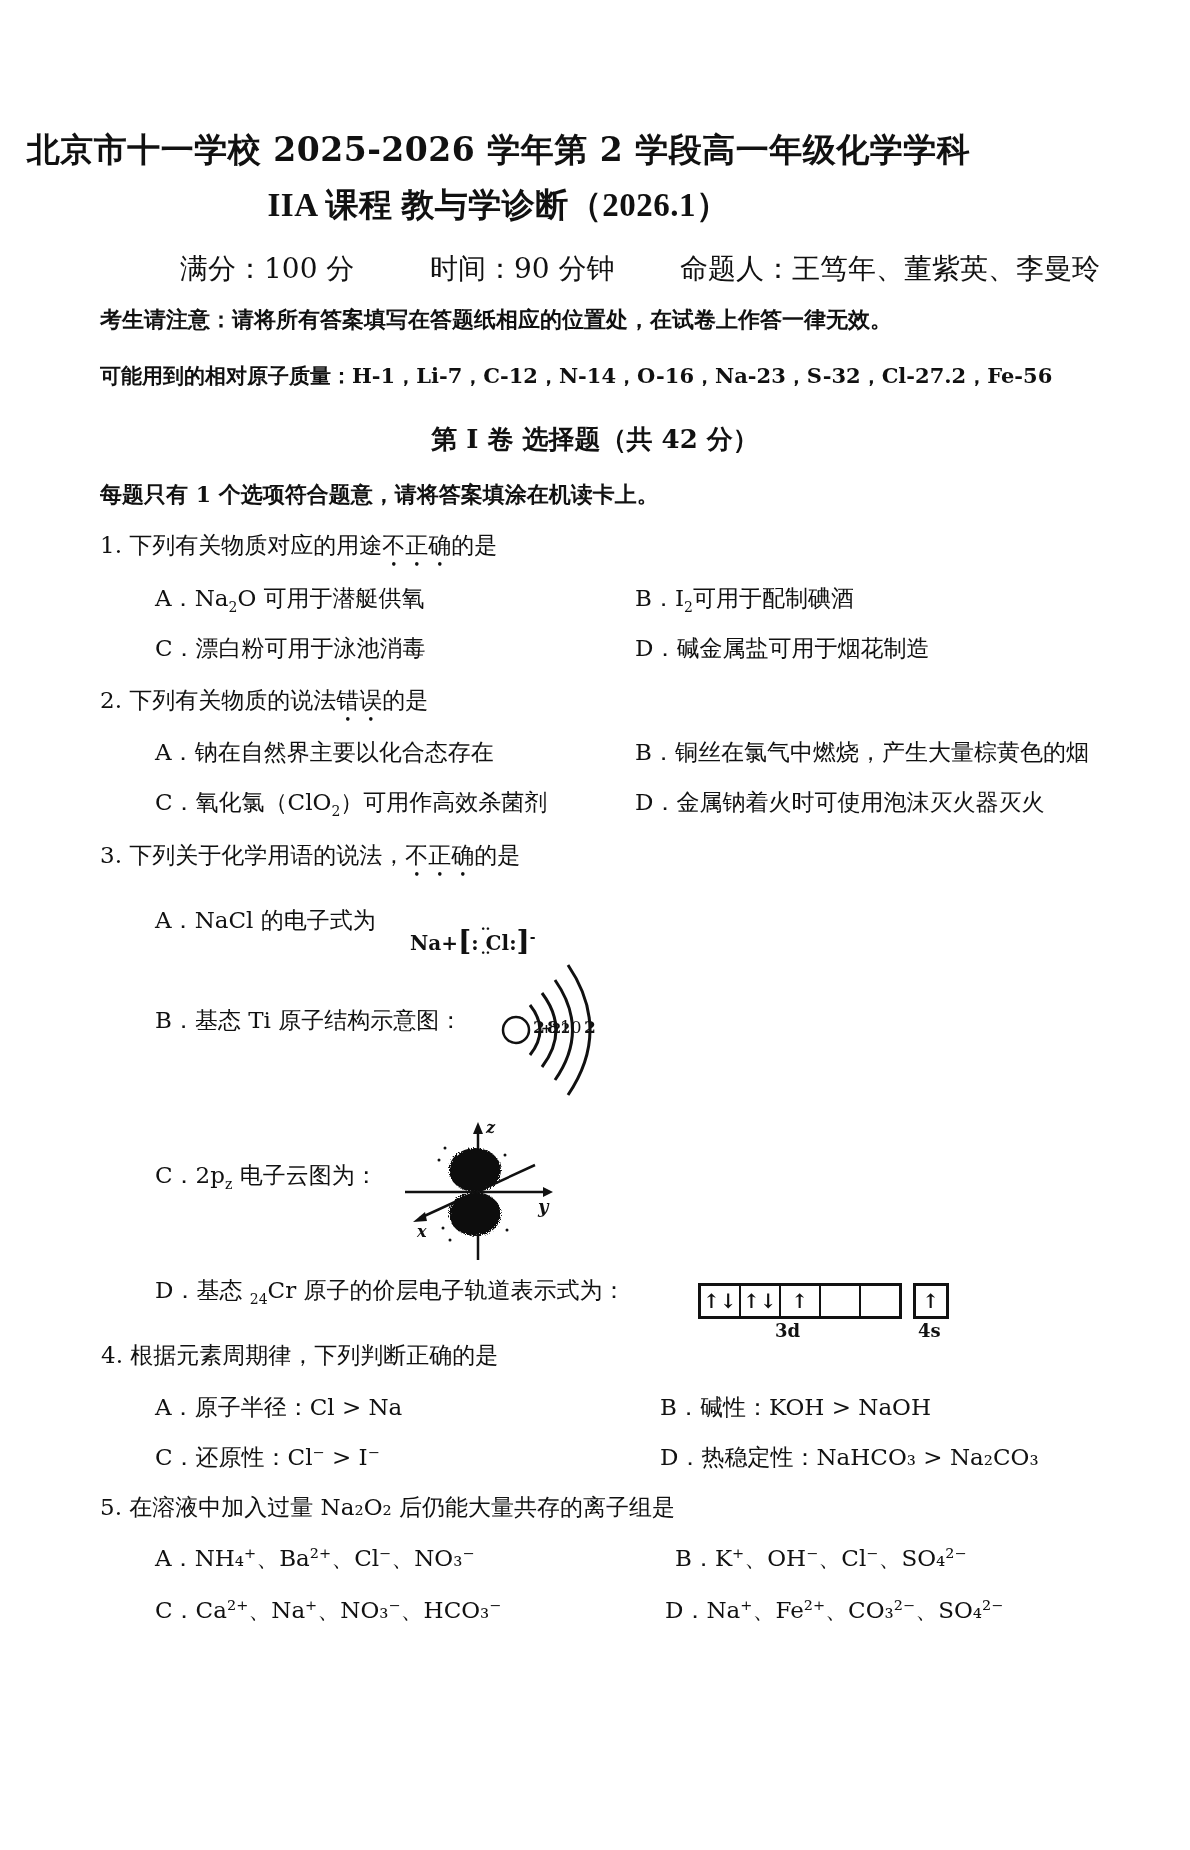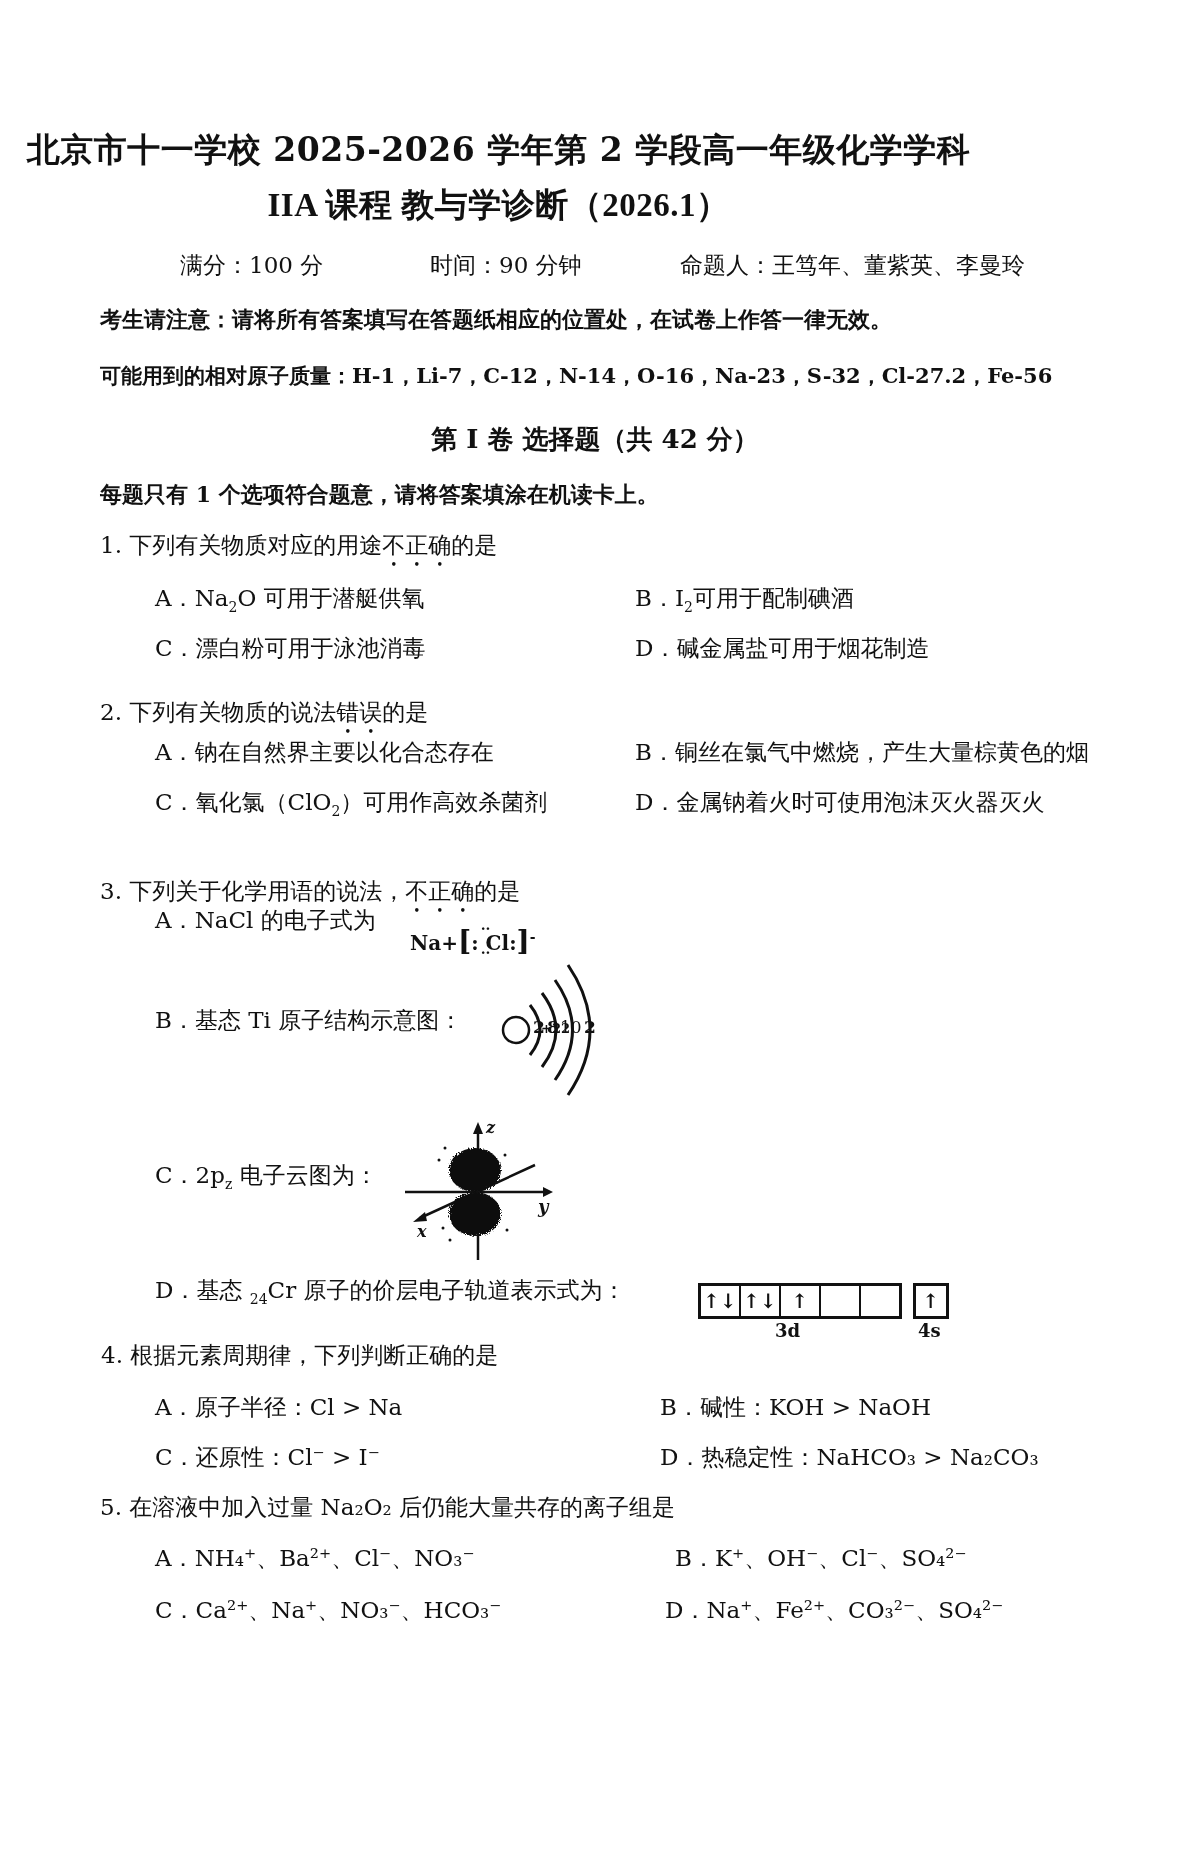--- a/index.html
+++ b/index.html
@@ -1,20 +1,20 @@
 <!DOCTYPE html>
 <html><head>
 <meta charset="utf-8">
 <style>
   html,body{margin:0;padding:0;background:#fff;}
   body{width:1190px;height:1850px;position:relative;overflow:hidden;color:#111;
        font-family:"DejaVu Serif","Liberation Serif",serif;}
   .abs{position:absolute;white-space:nowrap;}
   .title{font-size:33px;font-weight:bold;left:0;width:997px;text-align:center;letter-spacing:0.5px;}
-  .meta{font-size:23px;}
+  .meta{font-size:28px;}
   .bold{font-weight:bold;font-size:22px;}
   .q{font-size:23px;}
   .opt{font-size:23px;}
   .emph{text-emphasis:dot;-webkit-text-emphasis:dot;text-emphasis-position:under;-webkit-text-emphasis-position:under;}
   sub,sup{font-size:14px;line-height:0;}
   svg{position:absolute;overflow:visible;}
 </style>
 </head>
 <body>
 
@@ -41,38 +41,38 @@
 <div class="abs opt" style="left:635px;top:583px;">
   <span>B．</span><span>I</span><sub>2</sub><span>可用于配制碘酒</span>
 </div>
 <div class="abs opt" style="left:155px;top:633px;">
   <span>C．</span><span>漂白粉可用于泳池消毒</span>
 </div>
 <div class="abs opt" style="left:635px;top:633px;">
   <span>D．</span><span>碱金属盐可用于烟花制造</span>
 </div>
 
-<div class="abs q" style="left:100px;top:685px;margin-top:12px;">
+<div class="abs q" style="left:100px;top:685px;">
   <span>2.</span>
   <span>下列有关物质的说法</span><span class="emph">错误</span><span>的是</span>
 </div>
 <div class="abs opt" style="left:155px;top:737px;">
   <span>A．</span><span>钠在自然界主要以化合态存在</span>
 </div>
 <div class="abs opt" style="left:635px;top:737px;">
   <span>B．</span><span>铜丝在氯气中燃烧，产生大量棕黄色的烟</span>
 </div>
 <div class="abs opt" style="left:155px;top:787px;">
   <span>C．</span><span>氧化氯（ClO</span><sub>2</sub><span>）可用作高效杀菌剂</span>
 </div>
 <div class="abs opt" style="left:635px;top:787px;">
   <span>D．</span><span>金属钠着火时可使用泡沫灭火器灭火</span>
 </div>
 
-<div class="abs q" style="left:100px;top:876px;">
+<div class="abs q" style="left:100px;top:840px;">
   <span>3.</span>
   <span>下列关于化学用语的说法，</span><span class="emph">不正确</span><span>的是</span>
 </div>
 
 <div class="abs opt" style="left:155px;top:905px;">
   <span>A．</span><span>NaCl 的电子式为</span>
 </div>
 <div class="abs" style="left:410px;top:892px;font-size:20px;font-weight:bold;margin-top:32px;">
   <span>Na+</span><span style="font-size:28px;">[</span><span style="position:relative;">:<span style="position:relative;">
     <span style="position:absolute;left:2px;top:-10px;font-size:14px;">··</span>

